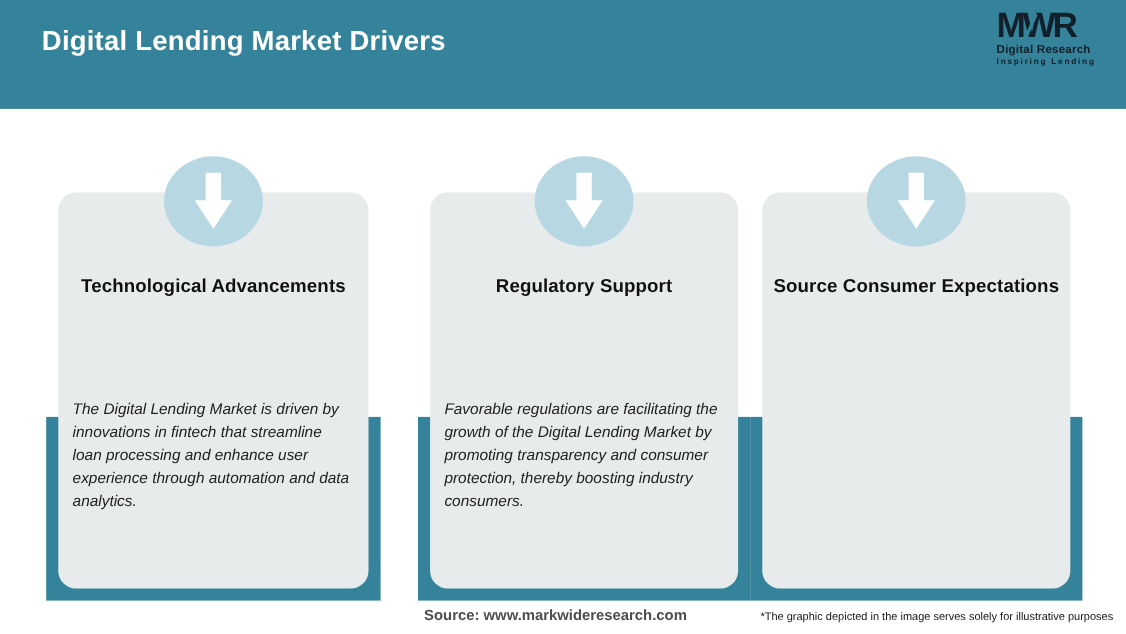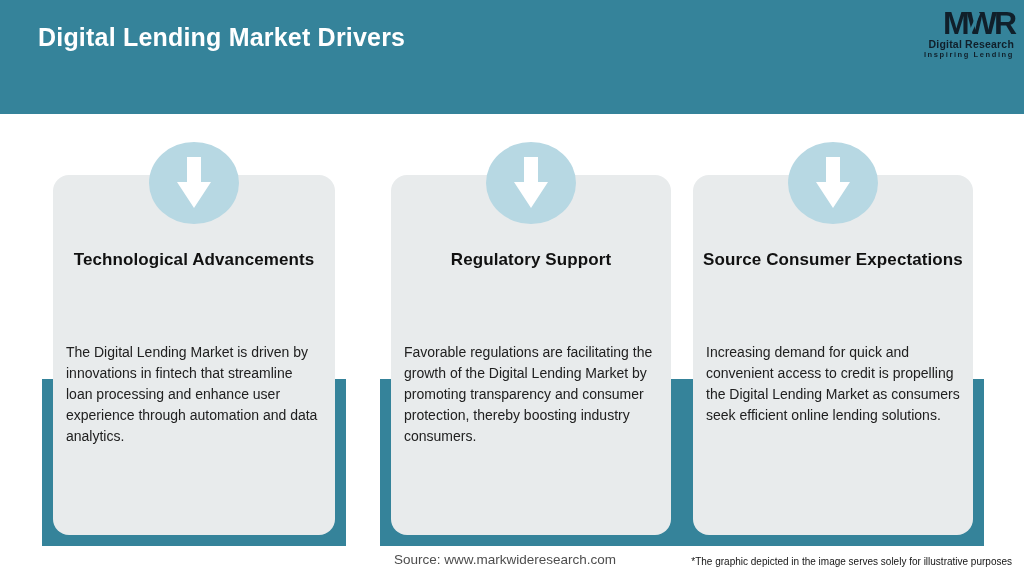--- a/index.html
+++ b/index.html
@@ -12,28 +12,28 @@
   }
   *{margin:0;padding:0;box-sizing:border-box;}
   html,body{background:#ffffff;}
   body{font-family:"Liberation Sans","DejaVu Sans",sans-serif;}
   .canvas{
     position:relative;width:1024px;height:576px;background:#ffffff;overflow:hidden;
   }
 
   
   .header{
-    position:absolute;left:0;top:0;width:1024px;height:114px;background:var(--teal);
+    position:absolute;left:0;top:0;width:1024px;height:99px;background:var(--teal);
   }
   .page-title{
     position:absolute;left:38px;top:23px;
     font-size:25px;font-weight:bold;color:#ffffff;letter-spacing:.2px;
   }
   .logo{
-    position:absolute;right:10px;top:8px;width:108px;text-align:right;color:var(--logo_ink);
+    position:absolute;right:10px;top:8px;width:108px;text-align:left;color:var(--logo_ink);
   }
   .logo-mono{
     position:relative;display:inline-block;
     font-size:32px;line-height:30px;font-weight:900;letter-spacing:-3px;color:var(--logo_ink);
   }
   .logo-slash{
     position:absolute;left:30px;top:4px;width:3px;height:22px;
     background:var(--teal);transform:rotate(24deg);
   }
   .logo-name{font-size:10.5px;font-weight:bold;line-height:12px;letter-spacing:.2px;}
@@ -50,34 +50,34 @@
   }
   .card{
     position:absolute;left:11px;right:11px;top:33px;height:360px;
     background:var(--card_bg);border-radius:16px;
   }
   .card-title{
     padding-top:75px;text-align:center;
     font-size:17px;font-weight:bold;color:#111111;letter-spacing:.1px;
   }
   .card-body{
-    margin-top:72px;padding:0 13px;
-    font-size:14px;line-height:21px;color:var(--body_ink);
+    margin-top:91px;padding:0 13px;
+    font-size:14px;line-height:21px;color:var(--body_ink);font-style:italic;
   }
   .icon-circle{
     position:absolute;left:50%;top:0;transform:translateX(-50%);
     width:90px;height:82px;border-radius:50%;background:var(--circle_fill);
     display:flex;align-items:center;justify-content:center;
   }
   .arrow-svg{display:block;}
 
   
   .footer-source{
     position:absolute;left:0;top:552px;width:1010px;text-align:center;
-    font-size:13.5px;font-weight:normal;color:var(--source_ink);
+    font-size:13.5px;font-weight:bold;color:var(--source_ink);
   }
   .footer-disclaimer{
     position:absolute;right:12px;top:556px;
     font-size:10px;color:#141414;
   }
 </style>
 </head>
 <body>
 
 <div class="canvas">
@@ -117,21 +117,20 @@
       <svg class="arrow-svg" width="38" height="56" viewBox="0 0 38 56">
         <path d="M12 2 H26 V27 H36 L19 53 L2 27 H12 Z" fill="#ffffff"></path>
       </svg>
     </div>
   </div>
 
   <div class="col col-3">
     <div class="shadow"></div>
     <div class="card">
       <div class="card-title">Source Consumer Expectations</div>
-      <div class="card-body">Increasing demand for quick and convenient access to credit is propelling the Digital Lending Market as consumers seek efficient online lending solutions.</div>
     </div>
     <div class="icon-circle">
       <svg class="arrow-svg" width="38" height="56" viewBox="0 0 38 56">
         <path d="M12 2 H26 V27 H36 L19 53 L2 27 H12 Z" fill="#ffffff"></path>
       </svg>
     </div>
   </div>
 
   <div class="footer-source">Source: www.markwideresearch.com</div>
   <div class="footer-disclaimer">*The graphic depicted in the image serves solely for illustrative purposes</div>

